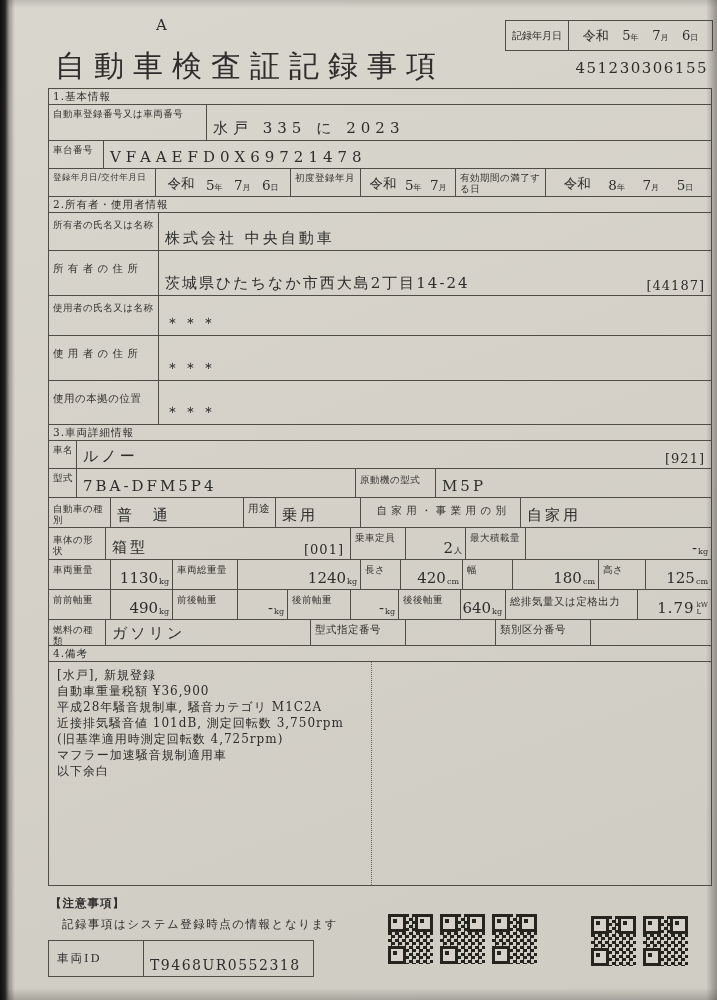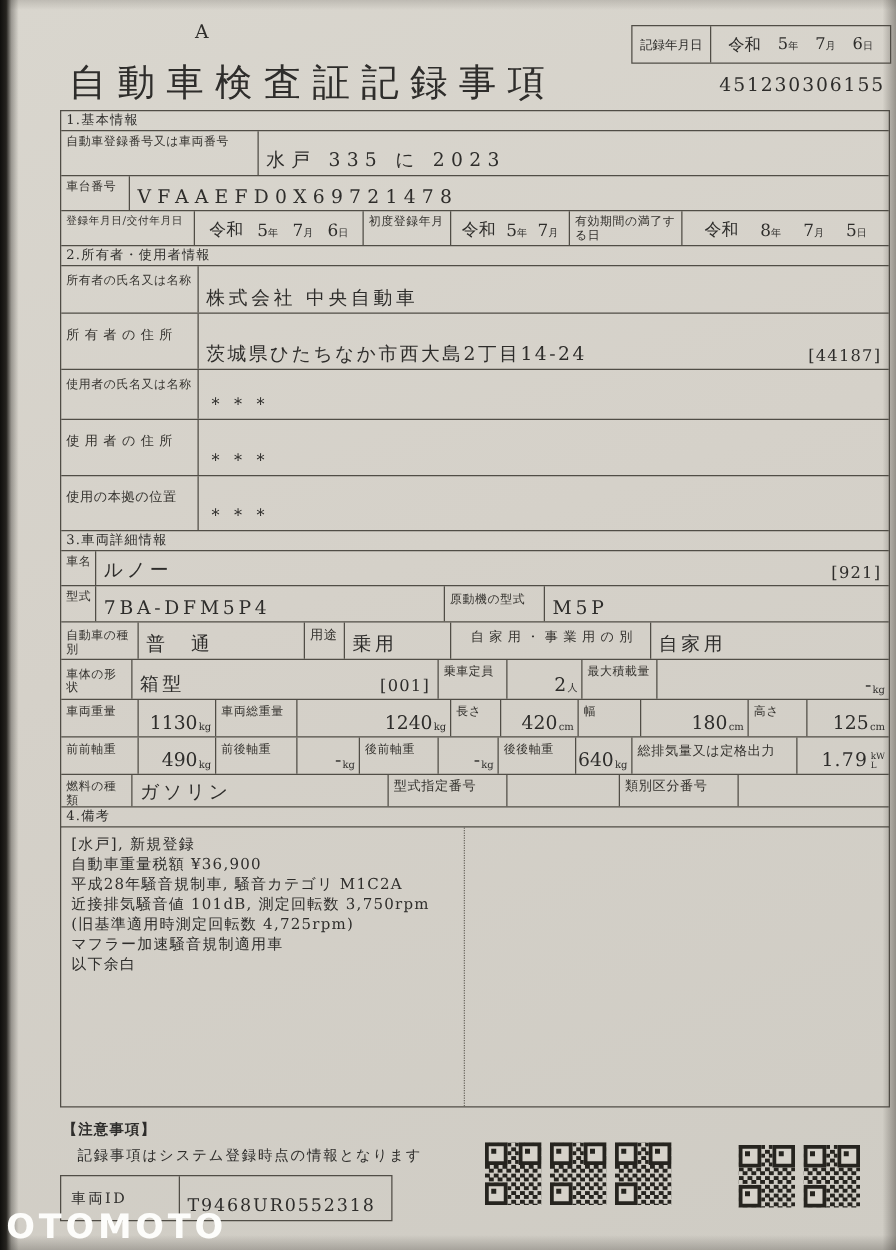--- a/index.html
+++ b/index.html
@@ -283,14 +283,13 @@
         <i class="tr"></i>
         <i class="bl"></i>
       </span>
     <span class="qr">
         <i class="tl"></i>
         <i class="tr"></i>
         <i class="bl"></i>
       </span>
   </div>
 
-  <div class="abs watermark">OTOMOTO</div>
 </div>
 
 </body></html>

